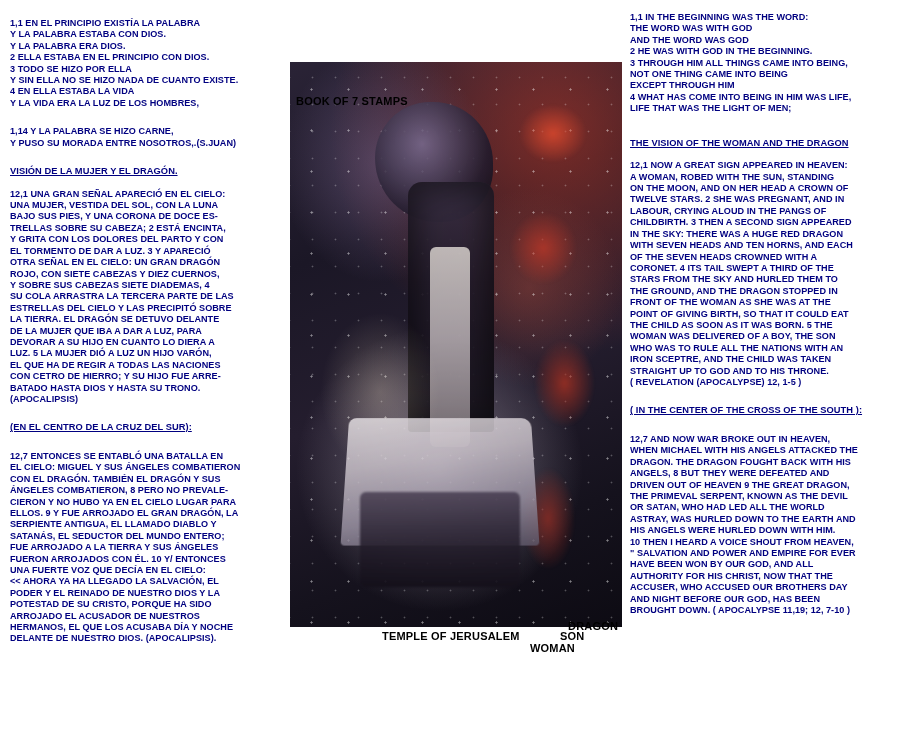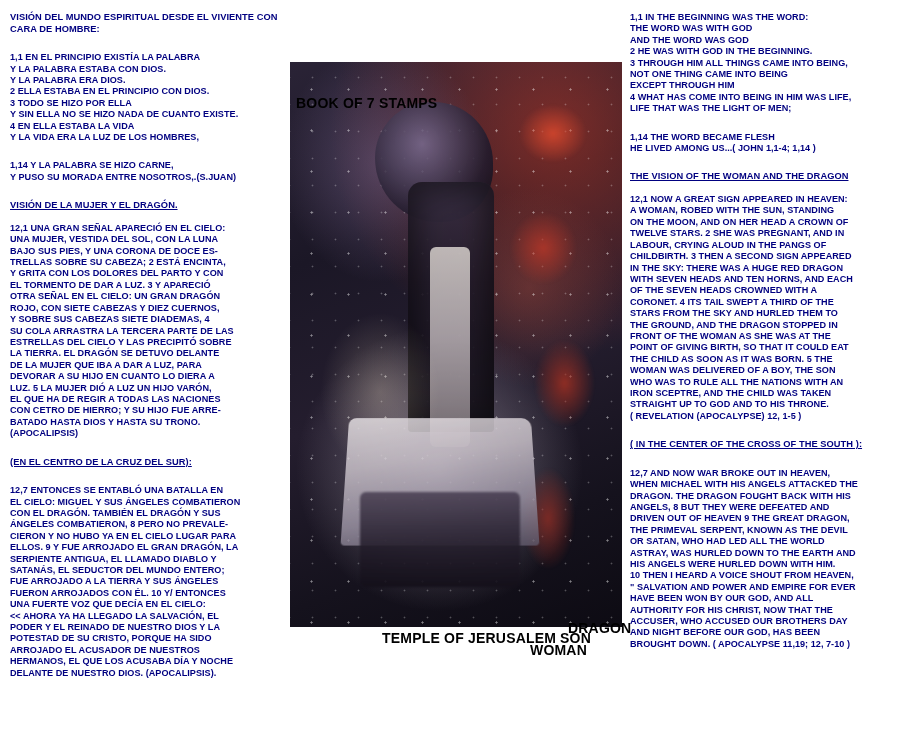--- a/index.html
+++ b/index.html
@@ -95,37 +95,35 @@
     background:linear-gradient(180deg,rgba(60,50,70,0.75),rgba(20,16,26,0.95));
     border-radius:6px;
     filter:blur(0.8px);
   }
   .glow{
     left:30px;top:250px;width:120px;height:160px;
     background:radial-gradient(ellipse at 50% 50%, rgba(255,235,200,0.25), rgba(0,0,0,0) 70%);
   }
   .caption{
     position:absolute;
-    font-size:14px;font-weight:bold;color:#000000;
+    font-size:11px;font-weight:bold;color:#000000;
     letter-spacing:0.2px;
     white-space:nowrap;
   }
   #caption-book{left:6px;top:33px;color:#000000;}
   #caption-temple{left:92px;top:568px;}
   #caption-son{left:222px;top:568px;padding-left:48px;}
   #caption-woman{left:240px;top:580px;text-align:center;}
   #caption-dragon{left:278px;top:558px;}
 </style>
 </head>
 <body>
 
 <div class="col" id="left-column">
   <div class="spacer-md"></div>
-  <div class="heading blk">VISIÓN DEL MUNDO ESPIRITUAL DESDE EL
-VIVIENTE CON CARA DE HOMBRE:</div>
   <div class="spacer-sm"></div>
   <div class="para blk">1,1 EN EL PRINCIPIO EXISTÍA LA PALABRA
 Y LA PALABRA ESTABA CON DIOS.
 Y LA PALABRA ERA DIOS.
 2 ELLA ESTABA EN EL PRINCIPIO CON DIOS.
 3 TODO SE HIZO POR ELLA
 Y SIN ELLA NO SE HIZO NADA DE CUANTO EXISTE.
 4 EN ELLA ESTABA LA VIDA
 Y LA VIDA ERA LA LUZ DE LOS HOMBRES,</div>
   <div class="spacer-sm"></div>
@@ -197,22 +195,20 @@
   <div class="para blk">1,1 IN THE BEGINNING WAS THE WORD:
 THE WORD WAS WITH GOD
 AND THE WORD WAS GOD
 2 HE WAS WITH GOD IN THE BEGINNING.
 3 THROUGH HIM ALL THINGS CAME INTO BEING,
 NOT ONE THING CAME INTO BEING
     EXCEPT THROUGH HIM
 4 WHAT HAS COME INTO BEING IN HIM WAS LIFE,
 LIFE THAT WAS THE LIGHT OF MEN;</div>
   <div class="spacer-sm"></div>
-  <div class="para blk">1,14 THE WORD BECAME FLESH
-HE LIVED AMONG US...( JOHN 1,1-4; 1,14 )</div>
   <div class="spacer-sm"></div>
   <div class="heading underline blk">THE VISION OF THE WOMAN AND THE DRAGON</div>
   <div class="para blk">12,1 NOW A GREAT SIGN APPEARED IN HEAVEN:
 A WOMAN, ROBED WITH THE SUN, STANDING
 ON THE MOON, AND ON HER HEAD A CROWN OF
 TWELVE STARS. 2 SHE WAS PREGNANT, AND IN
 LABOUR, CRYING ALOUD IN THE PANGS OF
 CHILDBIRTH. 3 THEN A SECOND SIGN APPEARED
 IN THE SKY: THERE WAS A HUGE RED DRAGON
 WITH SEVEN HEADS AND TEN HORNS, AND EACH

